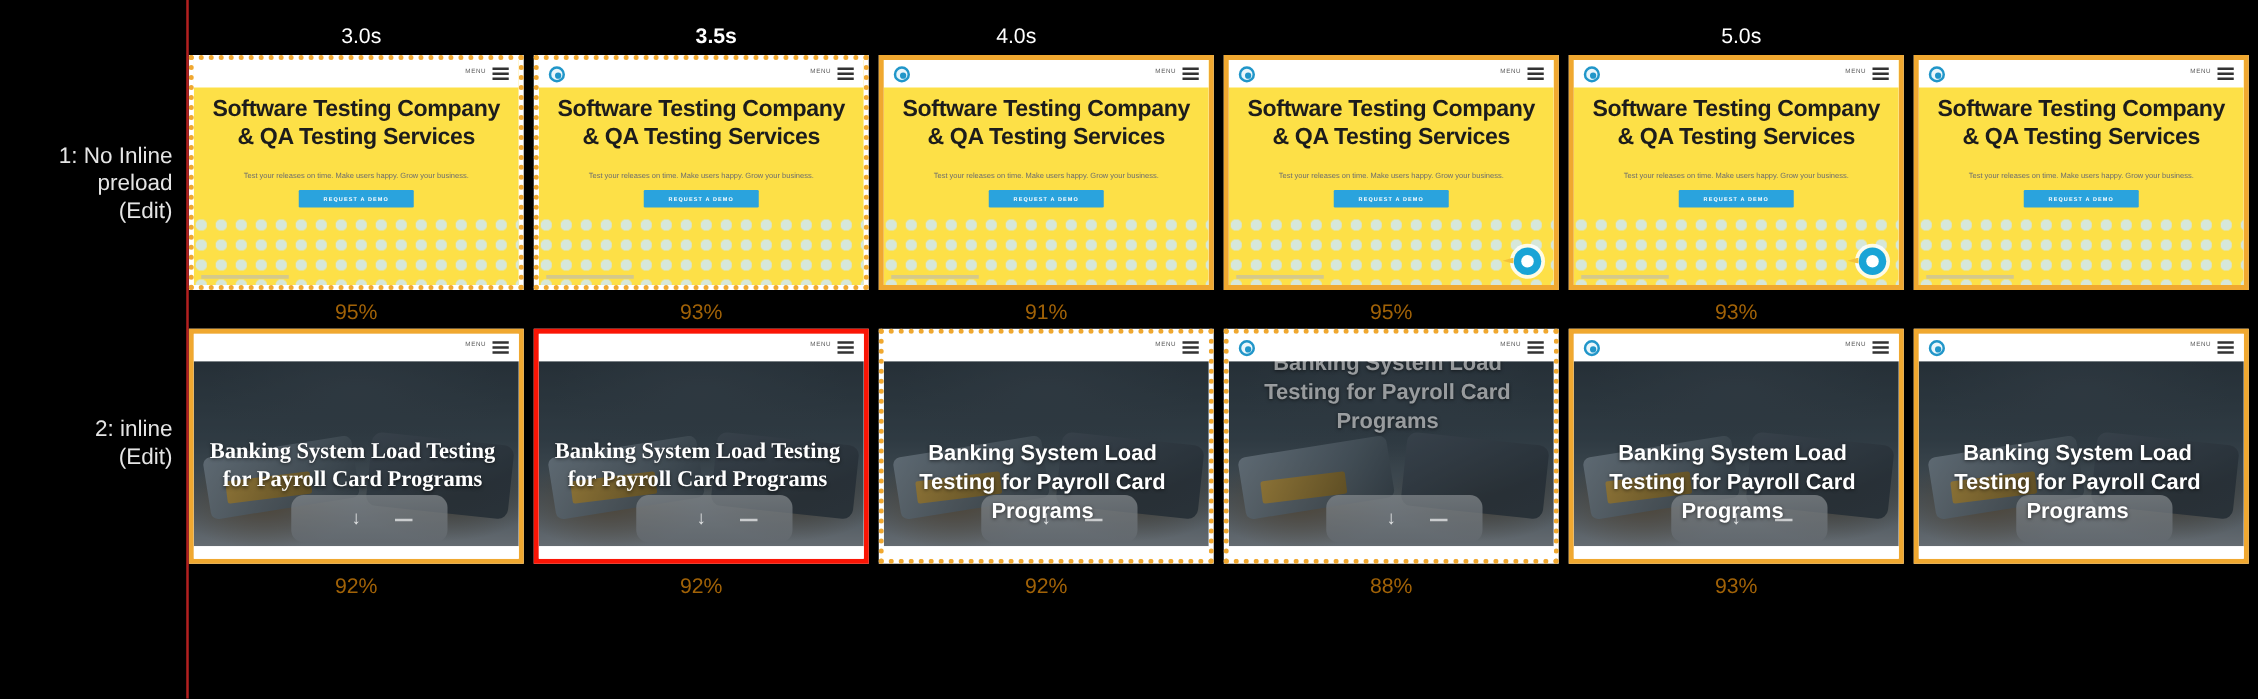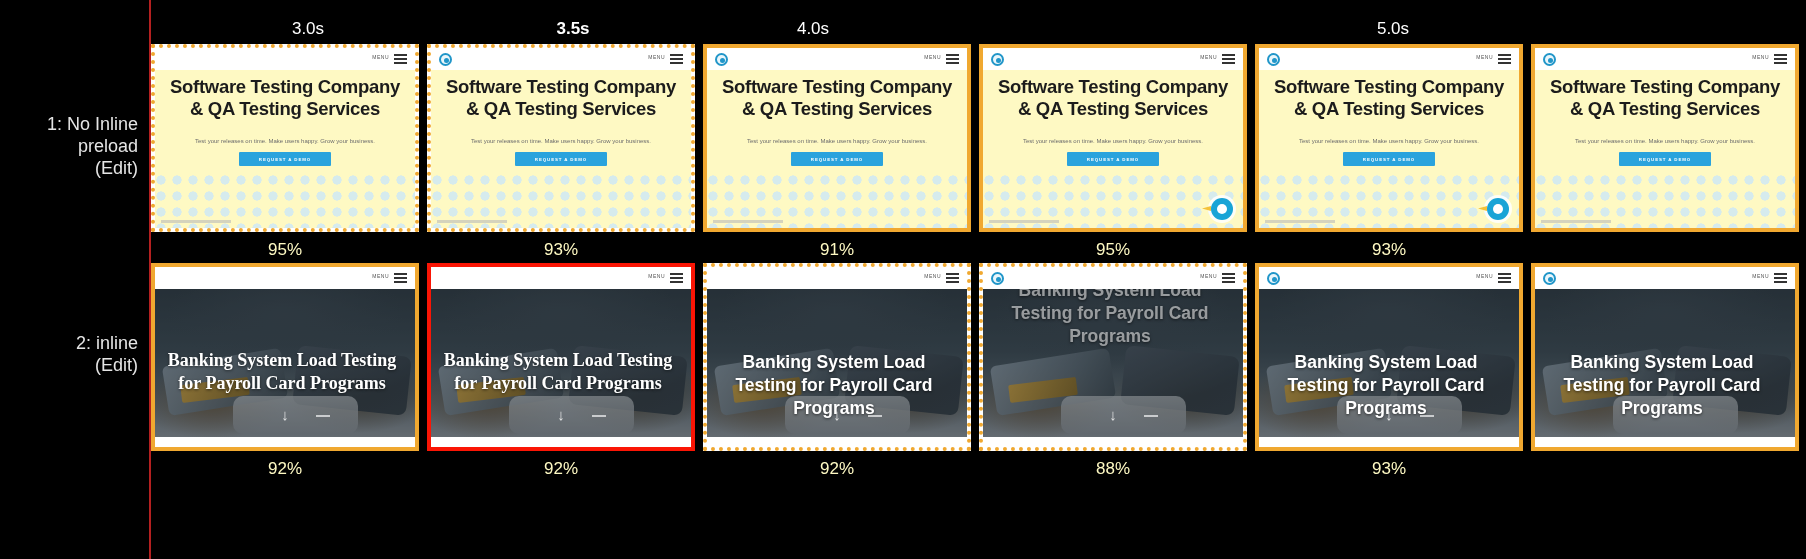--- a/index.html
+++ b/index.html
@@ -40,26 +40,26 @@
 
   .frame {
     position: relative; width: 268px; height: 188px;
     background: #ffffff; overflow: hidden;
   }
   .frame.b-solid-orange { border: 4px solid #f0a830; }
   .frame.b-dotted-orange { border: 4px dotted #f0a830; }
   .frame.b-solid-red { border: 4px solid #fa1505; }
 
   .pct {
-    width: 268px; text-align: center; color: #fef9c3;
+    width: 268px; text-align: center; color: #a16207;
     font-size: 17px; line-height: 20px; margin-top: 8px;
   }
 
   
-  .pgA { position: absolute; inset: 0; background: #fef9c3; }
+  .pgA { position: absolute; inset: 0; background: #fde047; }
   .pgA .nav { position: absolute; left: 0; top: 0; right: 0; height: 22px; background: #fff; }
   .pgA .logo {
     position: absolute; left: 8px; top: 5px; width: 13px; height: 13px; border-radius: 50%;
     border: 2px solid #2196c9; background: #eaf6fb;
   }
   .pgA .logo::after {
     content:""; position:absolute; left:3px; top:3px; width:5px; height:5px;
     border-radius:50%; background:#2196c9;
   }
   .pgA .menuword { position: absolute; right: 26px; top: 6px; font-size: 5px; color: #555; letter-spacing: .5px; }
@@ -177,21 +177,21 @@
 preload
 (Edit)</div>
     <div class="row-label r2">2: inline
 (Edit)</div>
   </div>
 
   <div class="red-divider"></div>
 
   <div class="strip">
     <div class="time-header-row" id="time-header">
-        <div class="time-label" style="left: 0px; margin-left: 19px;">3.0s</div>
+        <div class="time-label" style="left: 0px;">3.0s</div>
         <div class="time-label" style="left: 284px; font-weight: bold;">3.5s</div>
         <div class="time-label" style="left: 524px;">4.0s</div>
         <div class="time-label" style="left: 1104px;">5.0s</div>
       </div>
     <div id="row1">
         <div class="cell" style="left: 0px; top: 44px;">
           <div class="frame b-dotted-orange">
             <div class="pgA no-logo no-chat">
               <div class="nav">
                 <span class="menuword">MENU</span>

